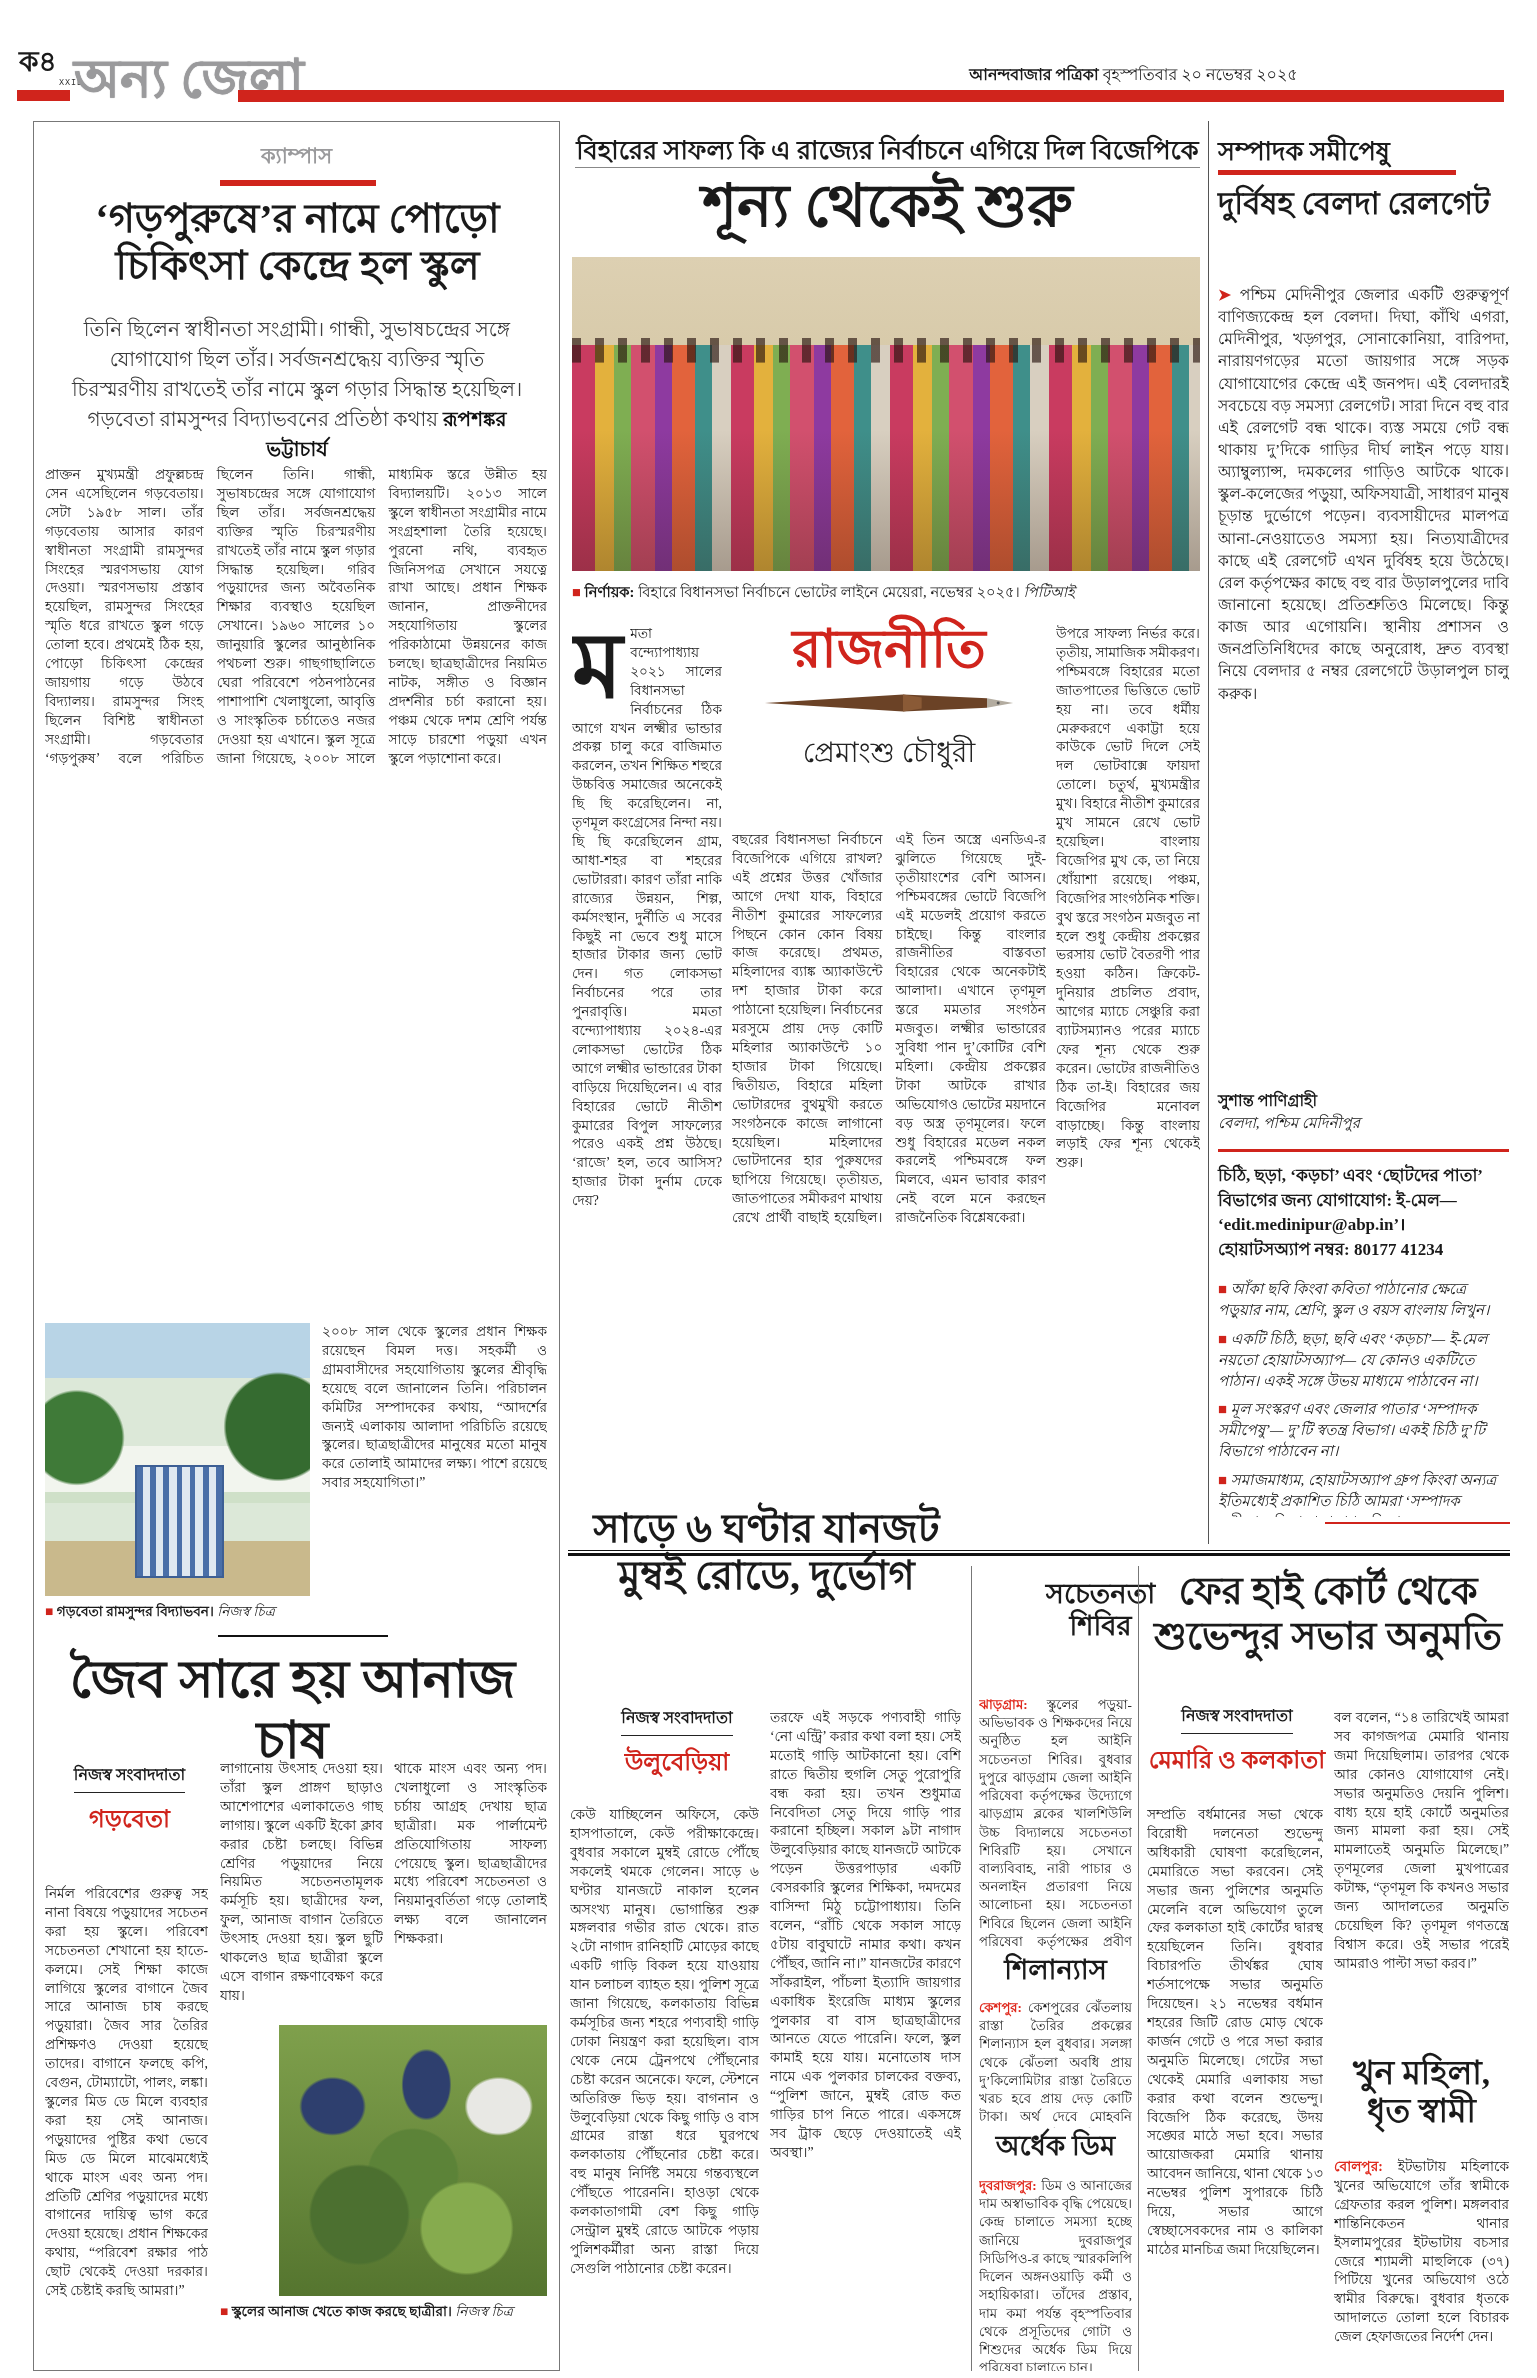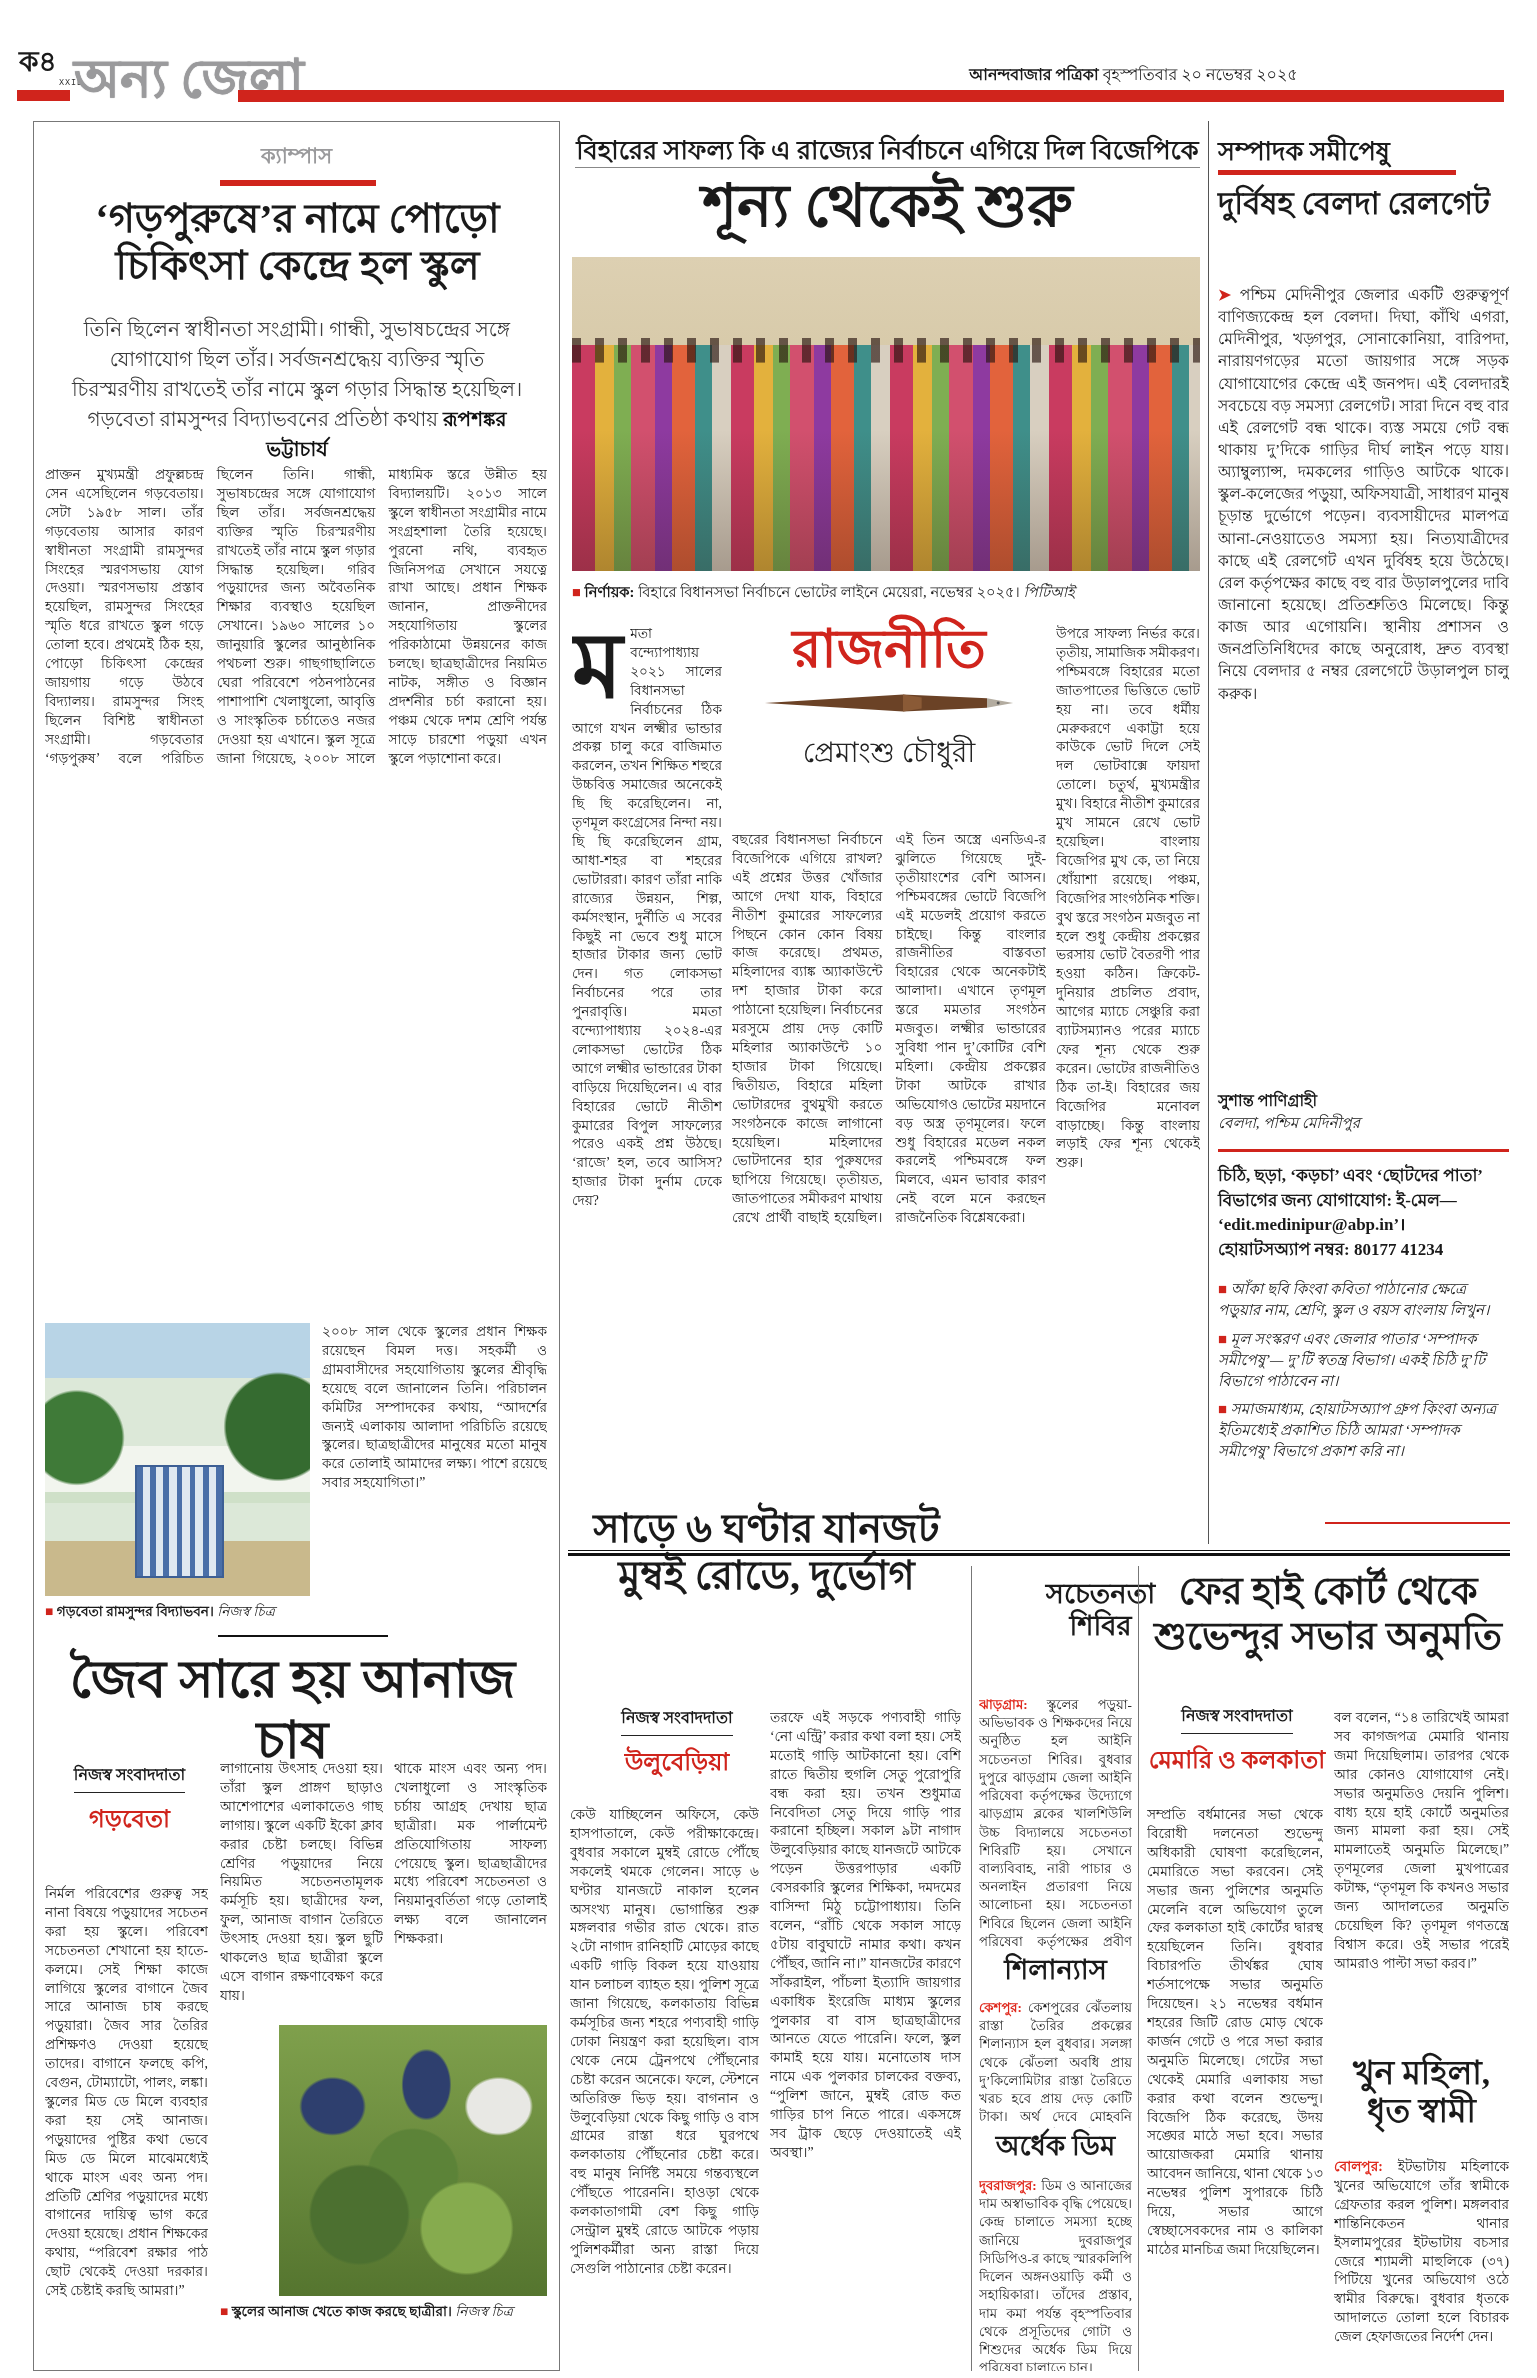--- a/index.html
+++ b/index.html
@@ -178,20 +178,21 @@
 </div>
 <div class="abs sig-name" style="left:1218px;top:1088px;">সুশান্ত পাণিগ্রাহী</div>
 <div class="abs sig-place" style="left:1218px;top:1111px;">বেলদা, পশ্চিম মেদিনীপুর</div>
 <div class="redbar" style="left:1218px;top:1149px;width:291px;height:2.8px;"></div>
 <div class="abs contact-head" style="left:1218px;top:1164px;width:291px;">
   <span>চিঠি, ছড়া, ‘কড়চা’ এবং ‘ছোটদের পাতা’ বিভাগের জন্য যোগাযোগ: ই-মেল— ‘edit.medinipur@abp.in’।</span>
   <div>হোয়াটসঅ্যাপ নম্বর: 80177 41234</div>
 </div>
 <div class="abs" style="left:1218px;top:1279px;width:291px;height:238px;overflow:hidden;">
   <div class="note">আঁকা ছবি কিংবা কবিতা পাঠানোর ক্ষেত্রে পড়ুয়ার নাম, শ্রেণি, স্কুল ও বয়স বাংলায় লিখুন।</div>
+  <div class="note">একটি চিঠি, ছড়া, ছবি এবং ‘কড়চা’— ই-মেল নয়তো হোয়াটসঅ্যাপ— যে কোনও একটিতে পাঠান। একই সঙ্গে উভয় মাধ্যমে পাঠাবেন না।</div>
   <div class="note">মূল সংস্করণ এবং জেলার পাতার ‘সম্পাদক সমীপেষু’— দু’টি স্বতন্ত্র বিভাগ। একই চিঠি দু’টি বিভাগে পাঠাবেন না।</div>
   <div class="note">সমাজমাধ্যম, হোয়াটসঅ্যাপ গ্রুপ কিংবা অন্যত্র ইতিমধ্যেই প্রকাশিত চিঠি আমরা ‘সম্পাদক সমীপেষু’ বিভাগে প্রকাশ করি না।</div>
 </div>
 <div class="redbar" style="left:1325px;top:1522px;width:185px;height:1.9px;"></div>
 
 <div class="blackbar" style="left:568px;top:1550px;width:942px;height:0.9px;"></div>
 <div class="blackbar" style="left:568px;top:1553px;width:942px;height:2.8px;"></div>
 
 <div class="abs head-xl center" style="left:568px;top:1505px;width:397px;font-size:40px;">সাড়ে ৬ ঘণ্টার যানজট মুম্বই রোডে, দুর্ভোগ</div>
 <div class="abs center" style="left:587px;top:1705px;width:180px;">

